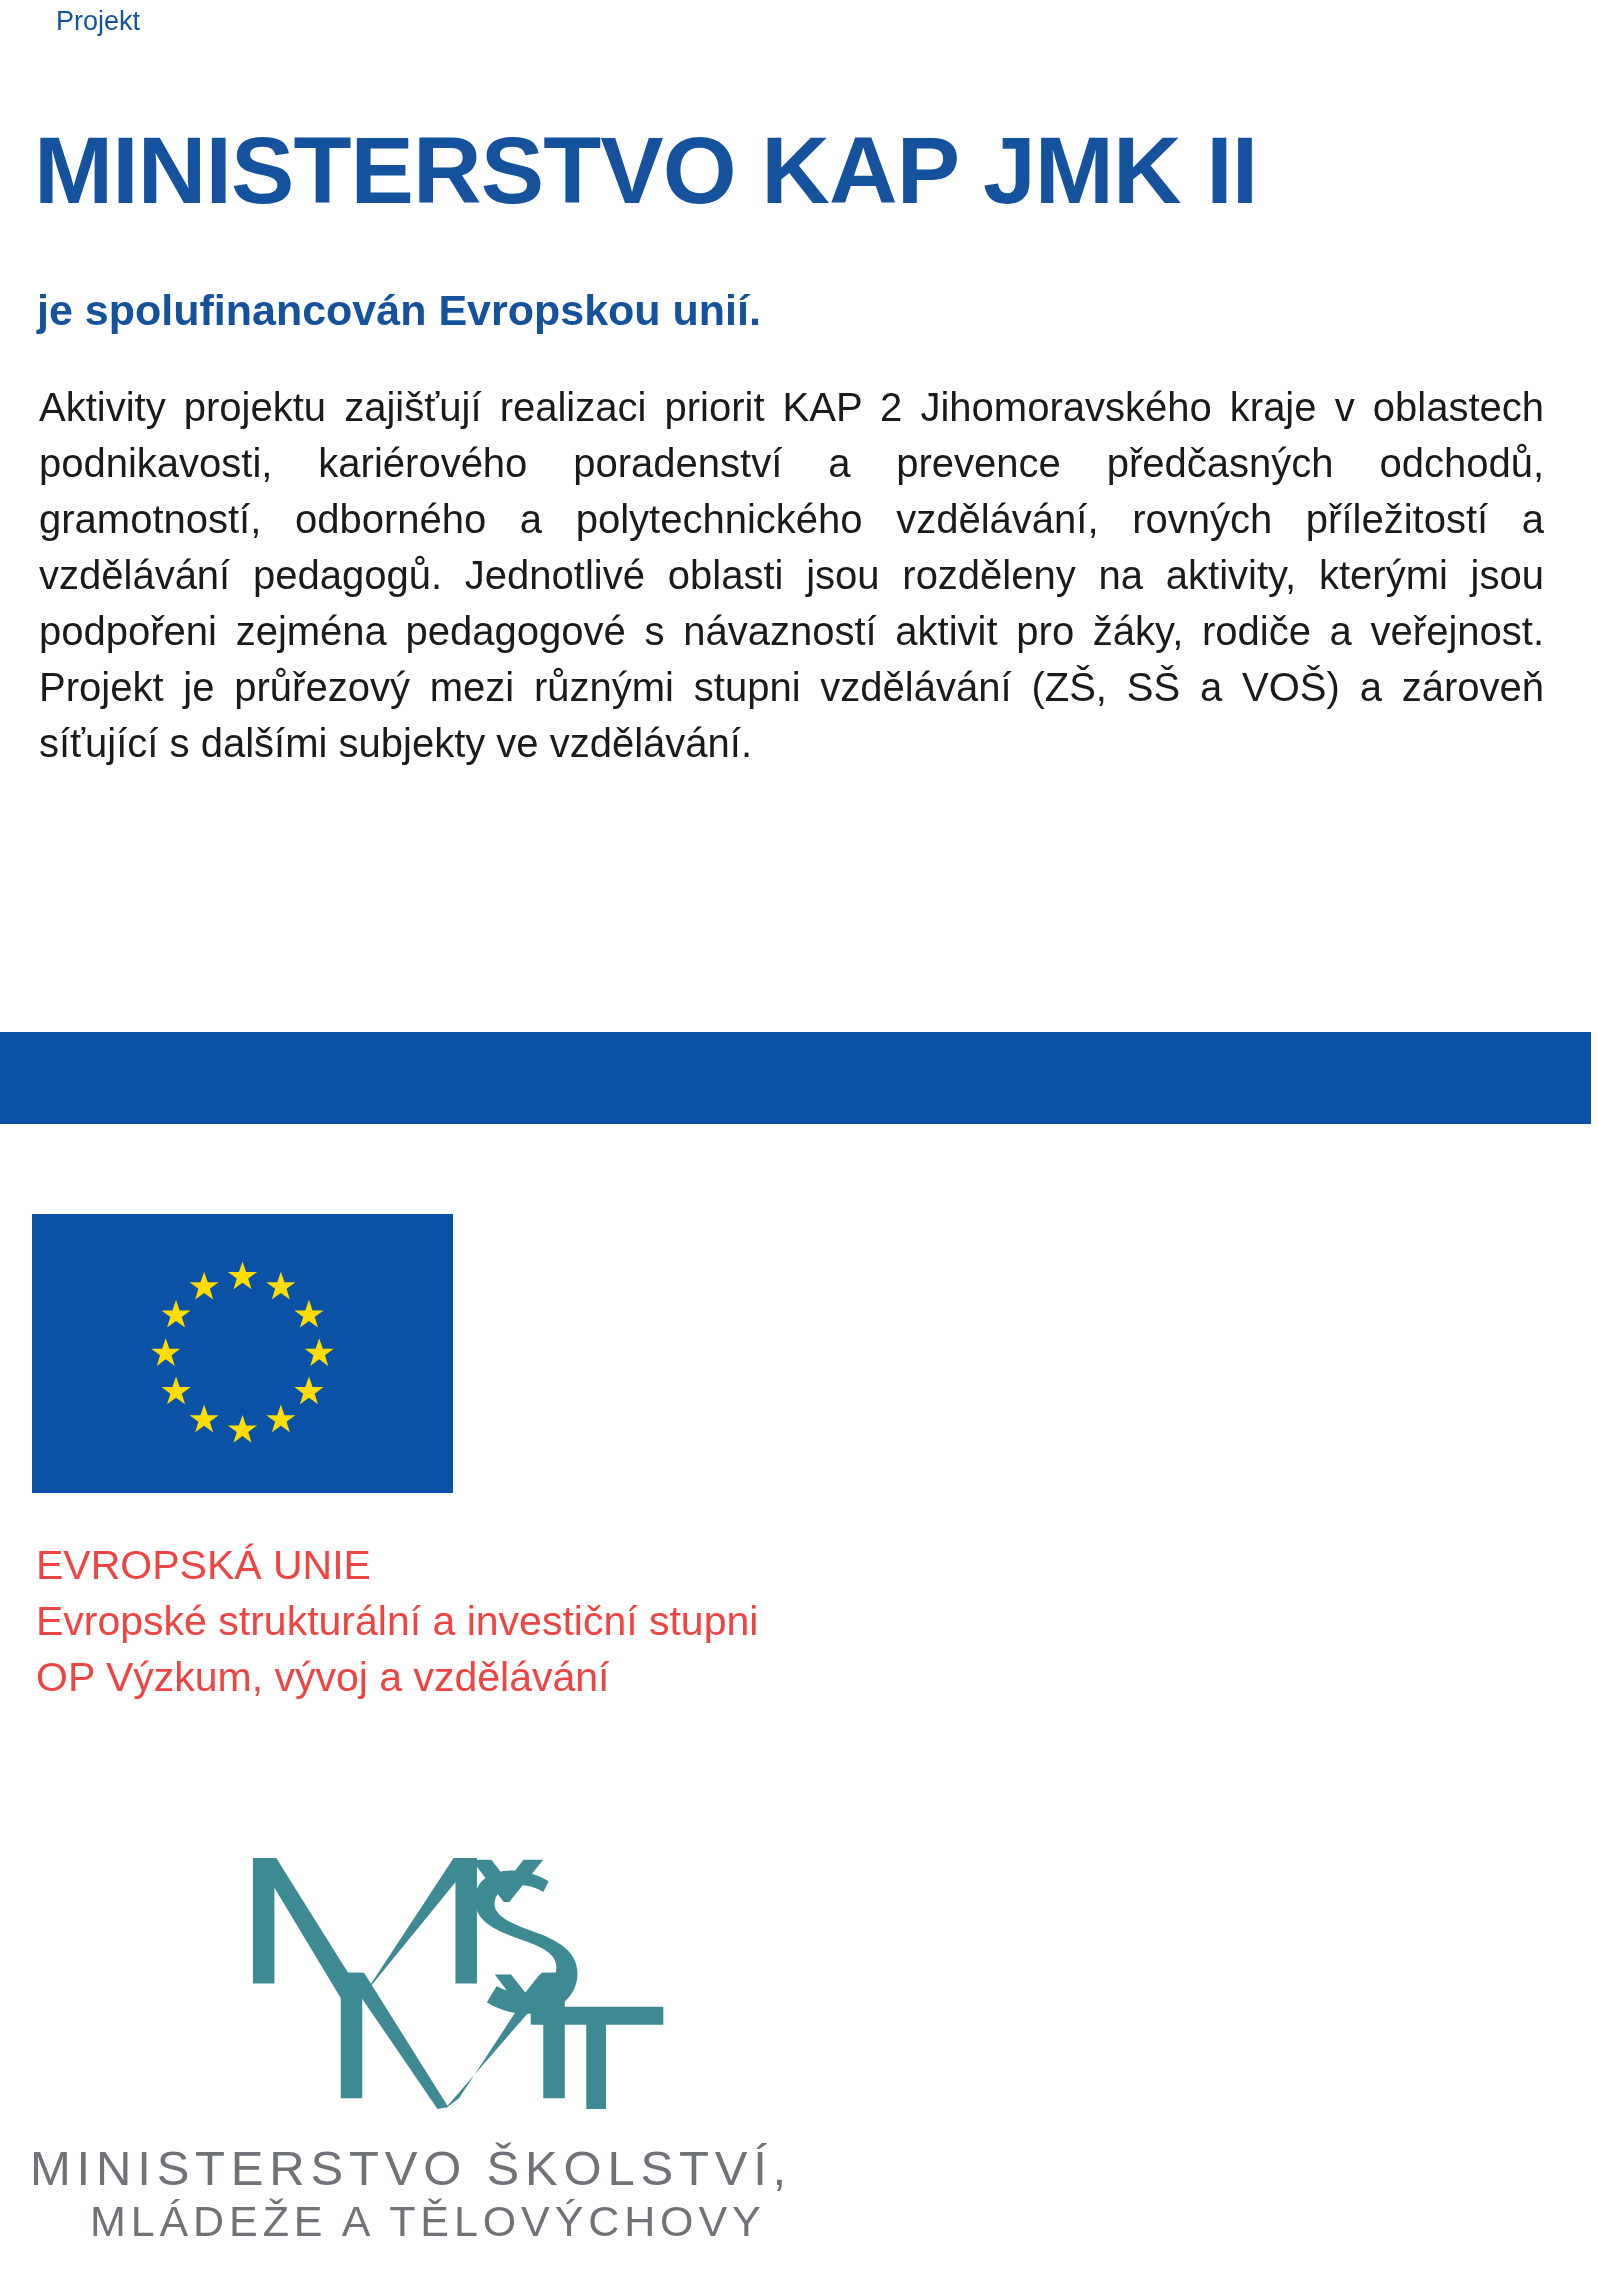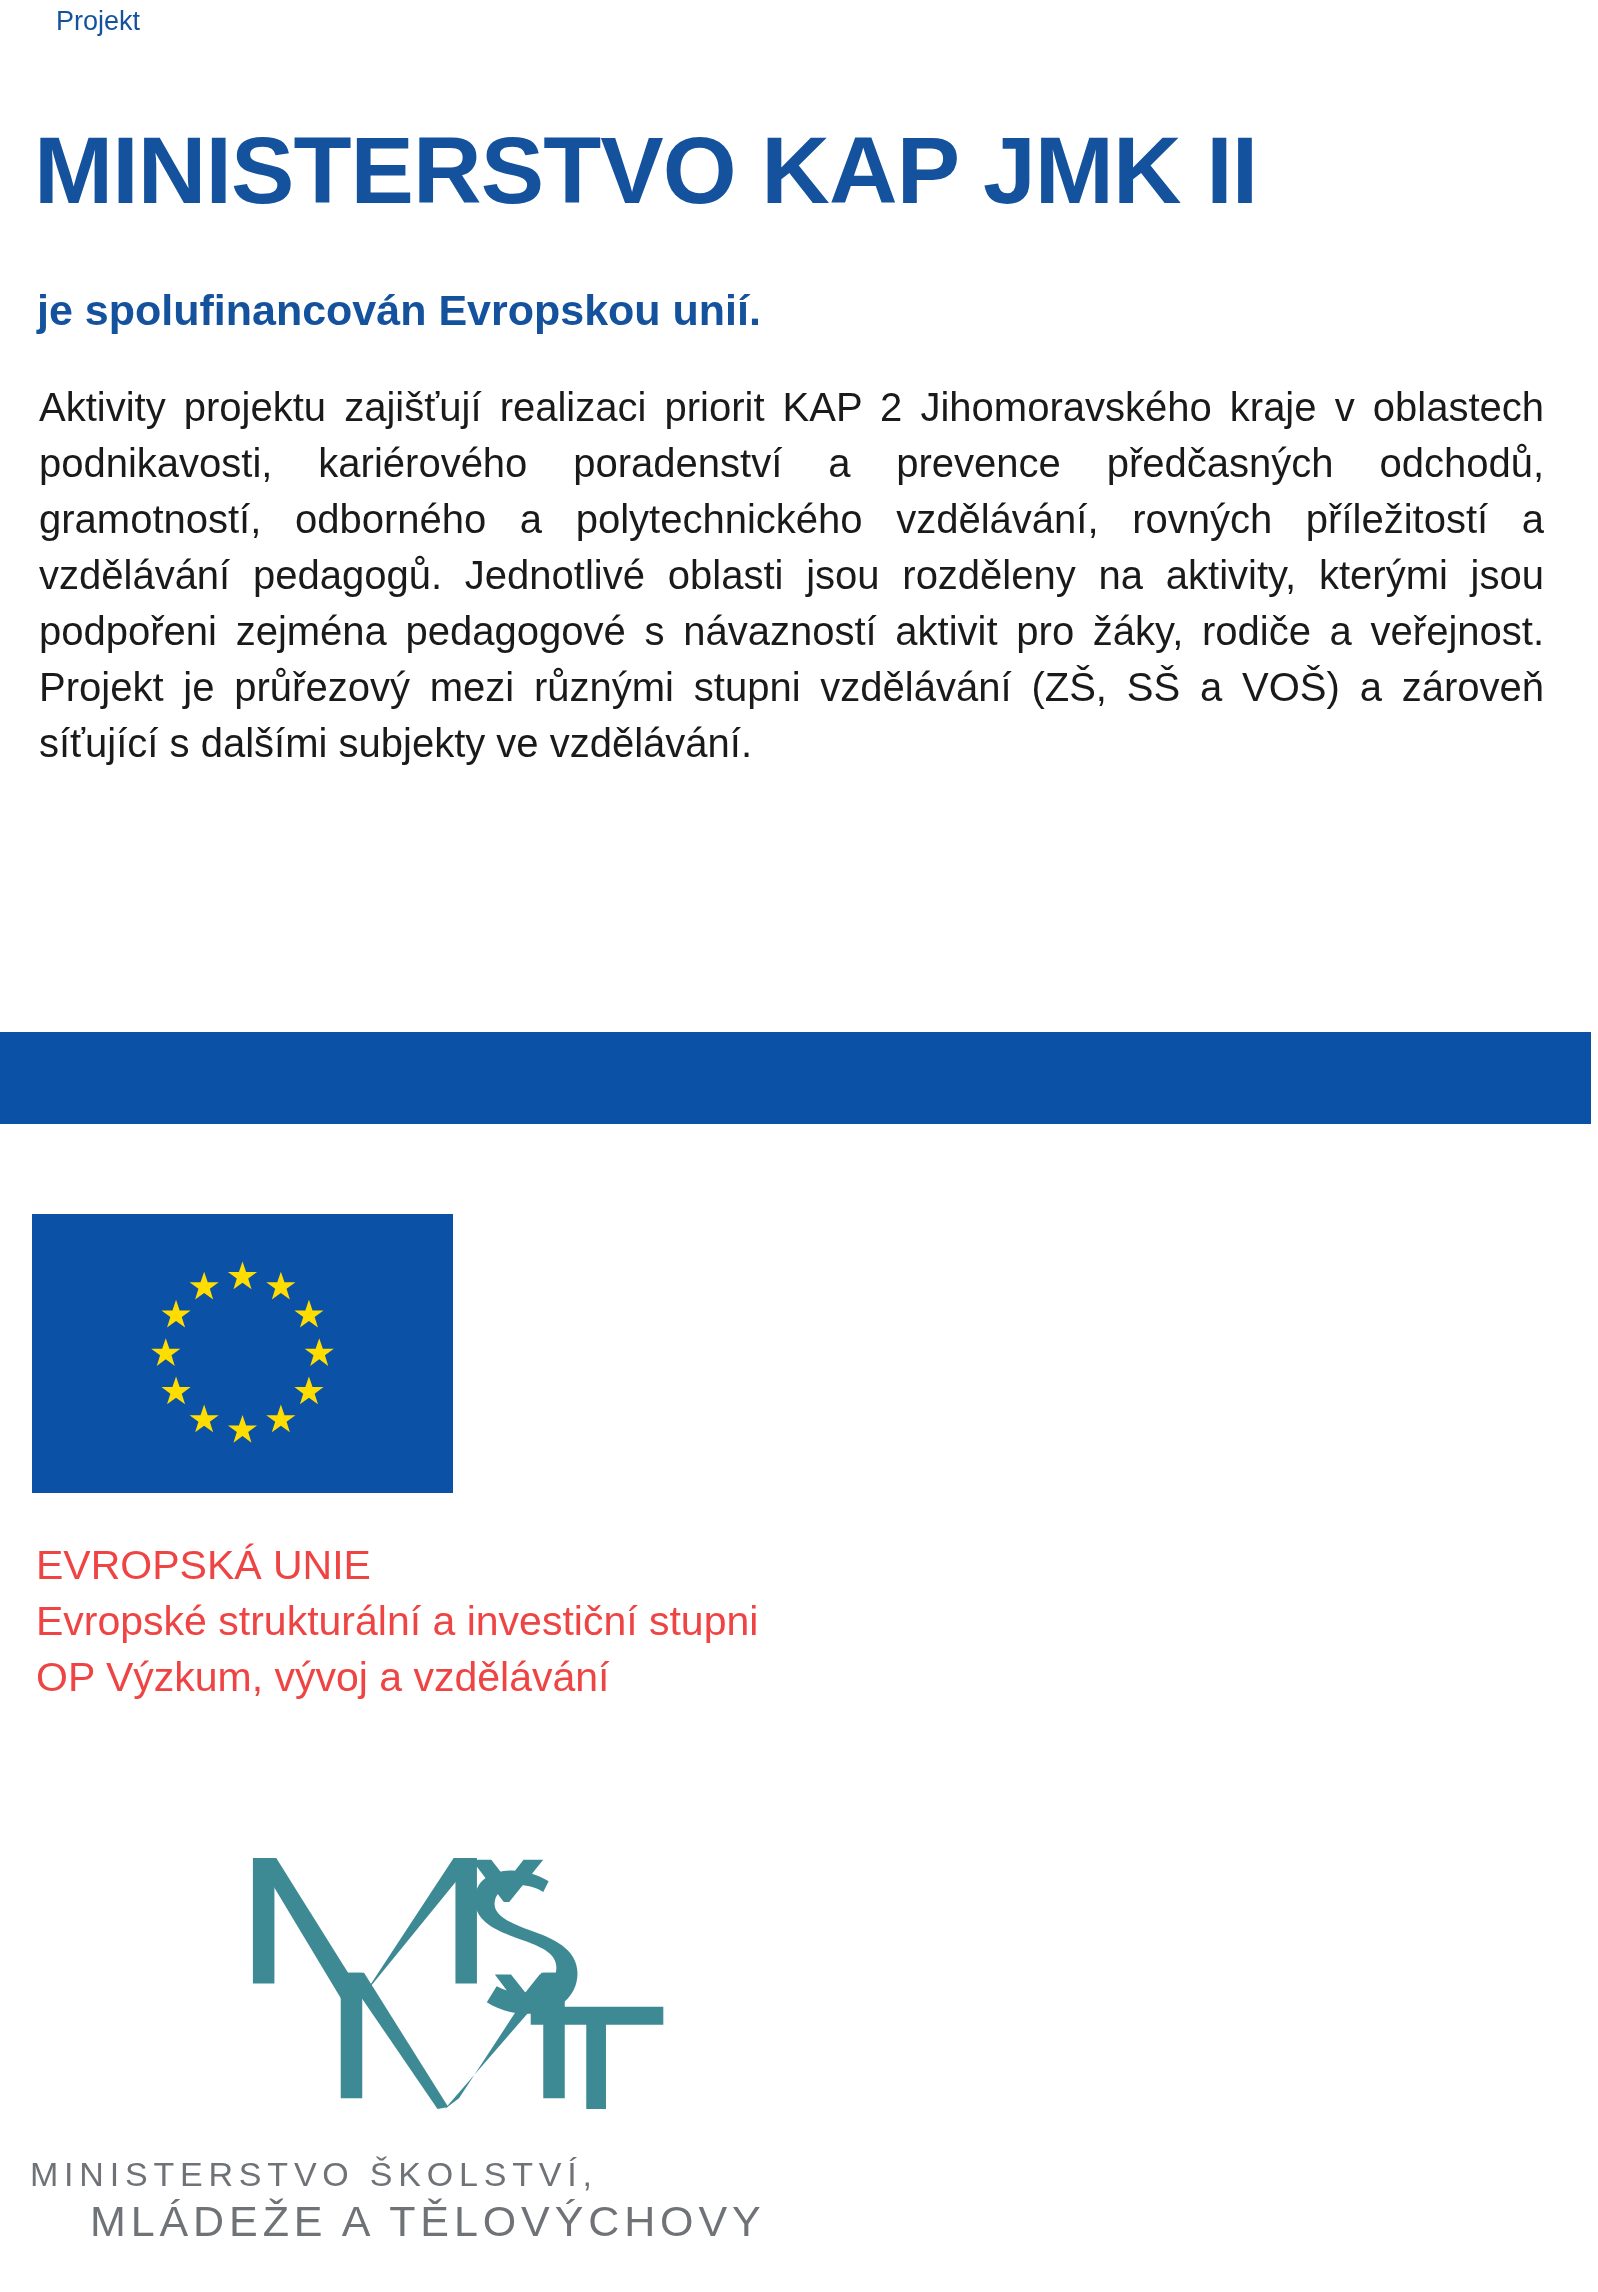--- a/index.html
+++ b/index.html
@@ -127,22 +127,22 @@
     position: absolute;
     left: 0;
     top: 2130px;
     width: 896px;
     color: #6f7276;
     font-weight: 400;
   }
   .ministry-wordmark .wm-line-1 {
     position: absolute;
     left: 30px;
-    top: 16px;
-    font-size: 34px;
+    top: 10px;
+    font-size: 49px;
     line-height: 57px;
     letter-spacing: 5.8px;
     white-space: nowrap;
   }
   .ministry-wordmark .wm-line-2 {
     position: absolute;
     left: 90px;
     top: 57px;
     font-size: 43px;
     line-height: 52px;

